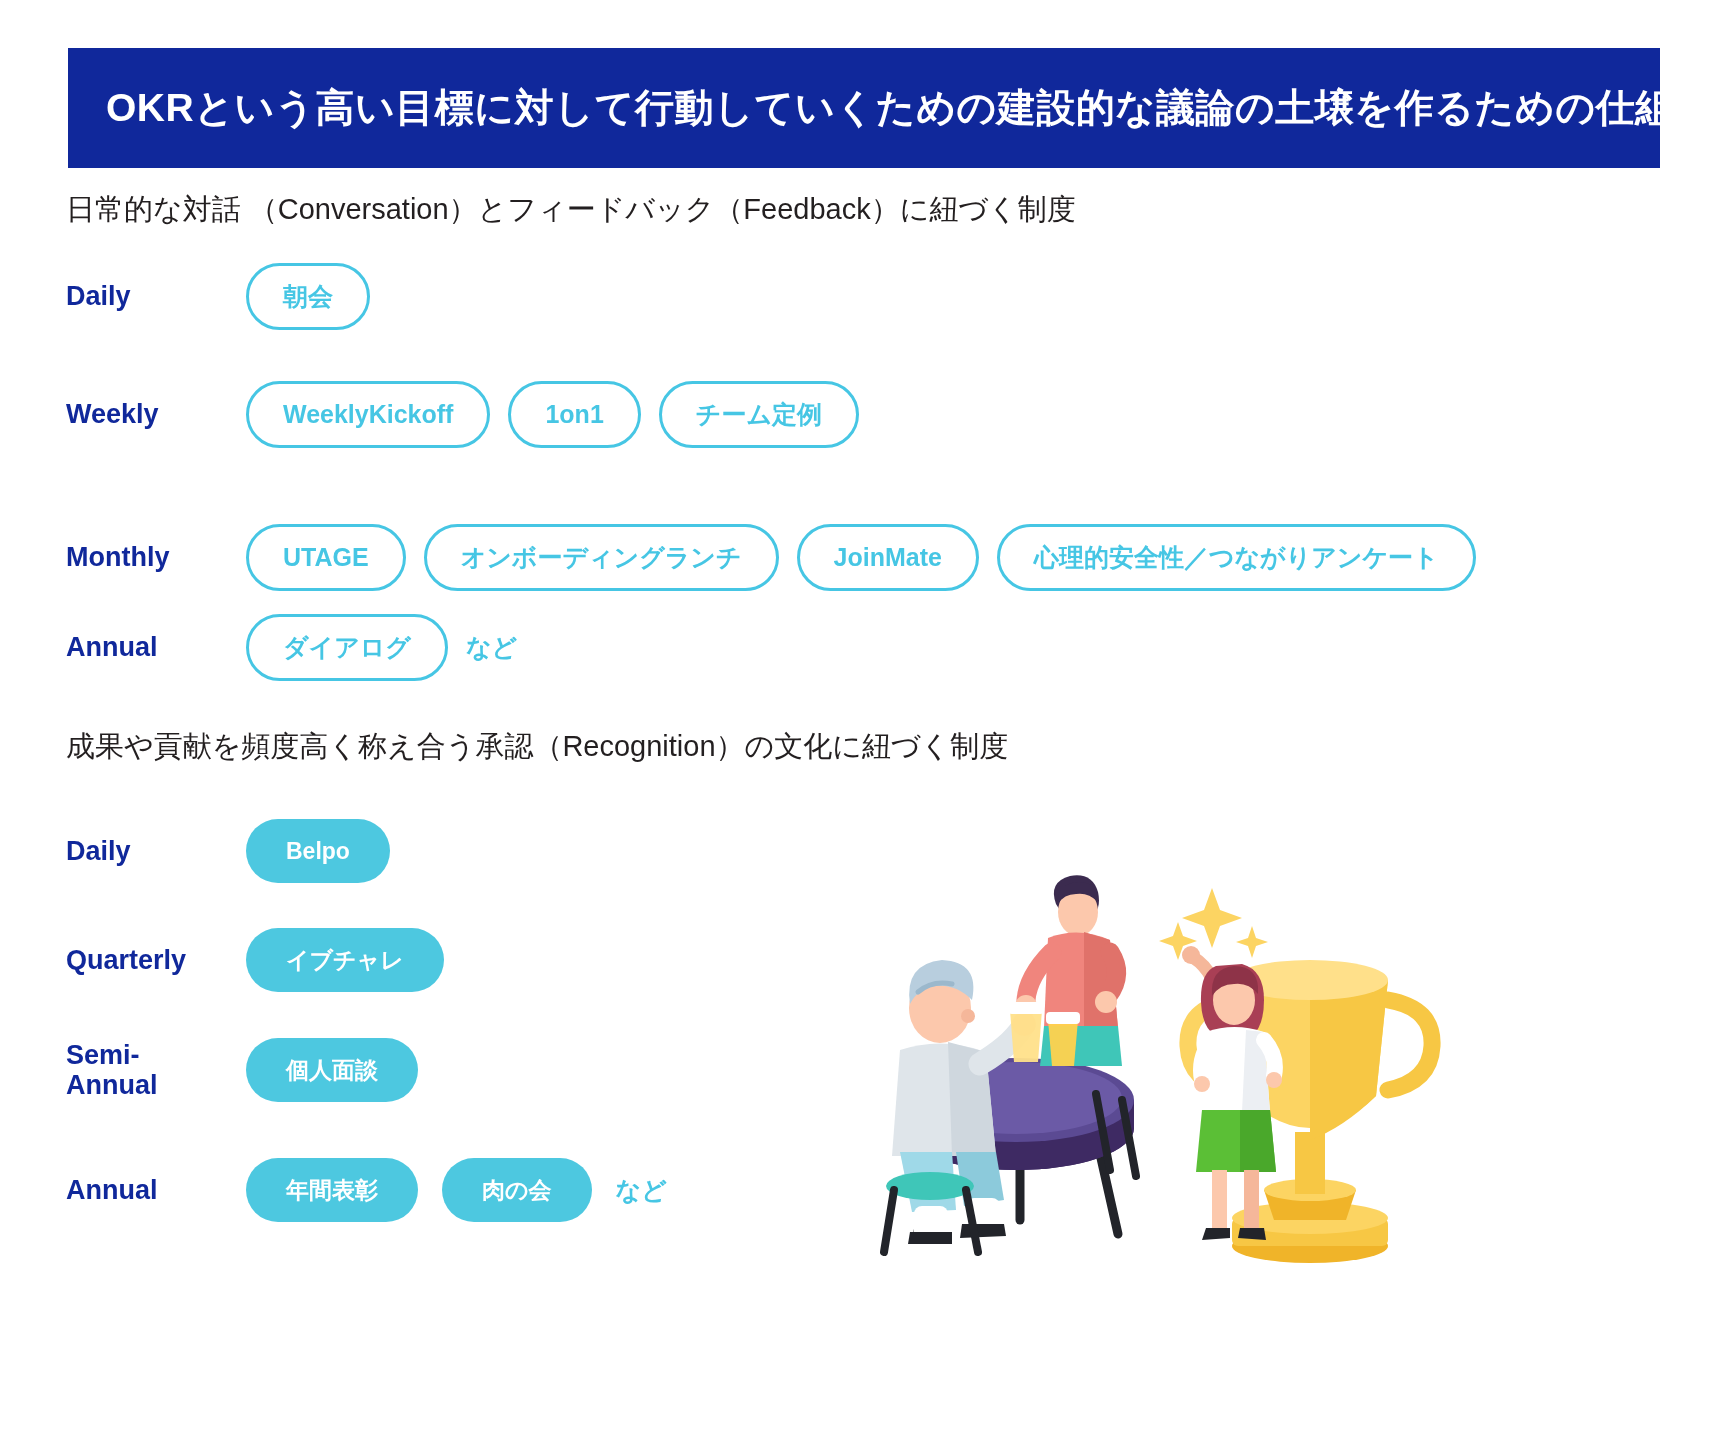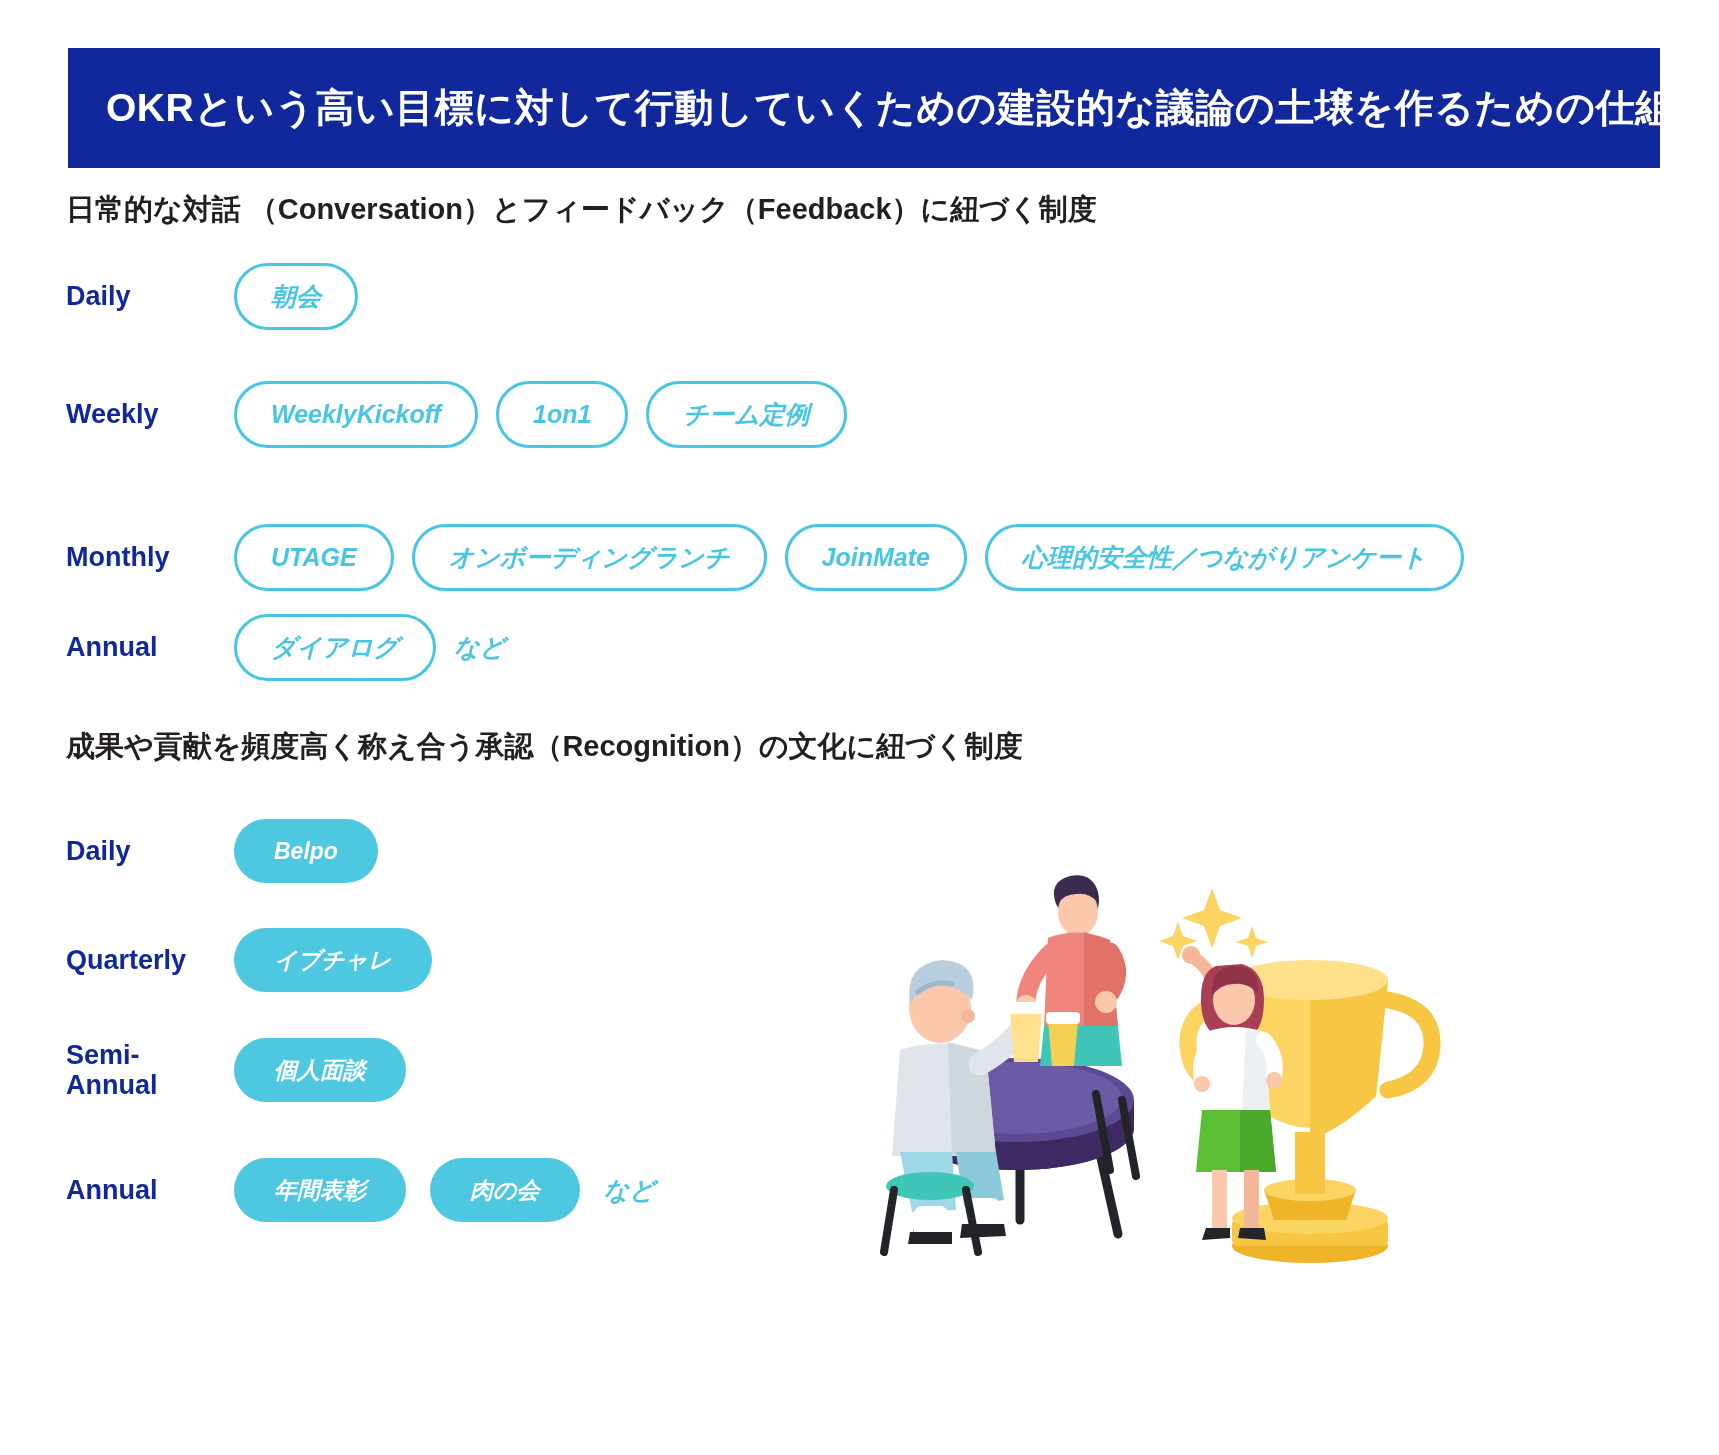--- a/index.html
+++ b/index.html
@@ -37,43 +37,44 @@
     letter-spacing: 0.5px;
     white-space: nowrap;
   }
 
   
   .section-heading {
     position: absolute;
     left: 66px;
     color: #231f20;
     font-size: 29px;
-    font-weight: bold;
+    font-weight: normal;
     white-space: nowrap;
   }
   #heading-conversation { top: 190px; }
   #heading-recognition { top: 727px; }
 
   
   .row {
     position: absolute;
     left: 66px;
     display: flex;
     align-items: center;
+    gap: 12px;
   }
   .freq-label {
     color: #10289b;
     font-size: 27px;
     font-weight: bold;
     width: 168px;
     flex: 0 0 168px;
     line-height: 1.12;
     white-space: pre-line;
   }
-  .pill-wrap { display: flex; align-items: center; font-style: italic; }
+  .pill-wrap { display: flex; align-items: center; }
 
   
   .pill-outline {
     border: 3px solid #46c6e4;
     border-radius: 60px;
     color: #46c6e4;
     font-size: 25px;
     font-weight: bold;
     padding: 16px 34px;
     margin-right: 18px;

